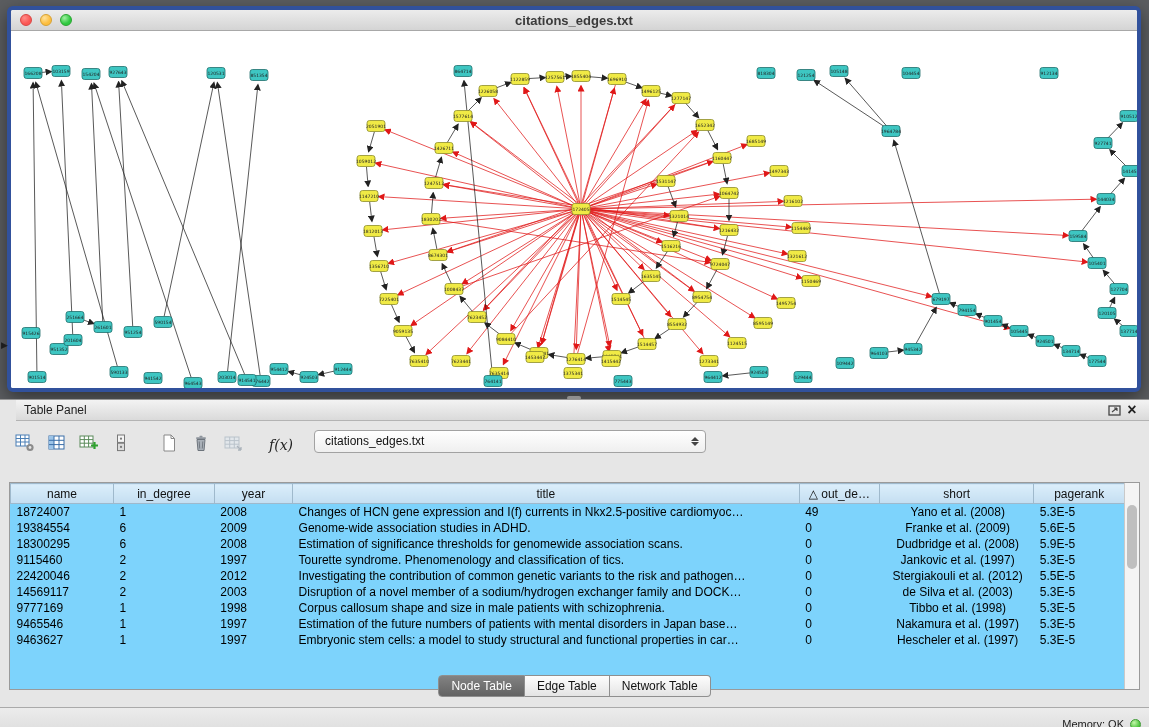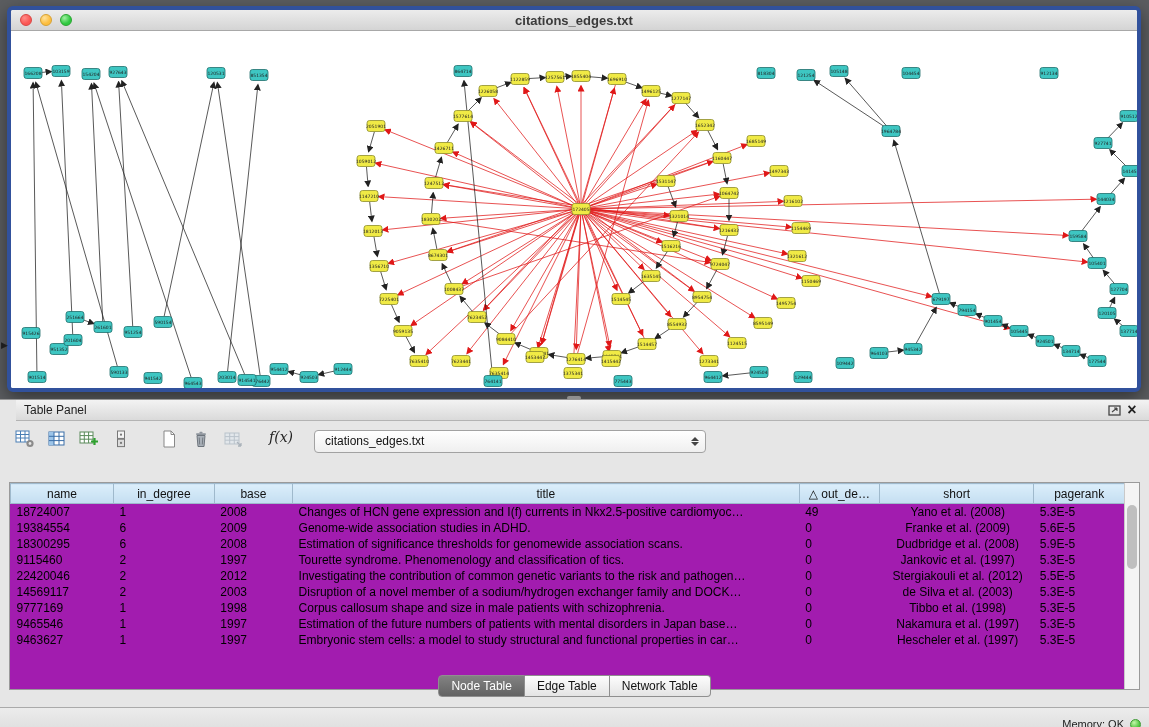--- a/index.html
+++ b/index.html
@@ -48,37 +48,37 @@
   .panel-titlebar {
     height:21px; background:linear-gradient(#f3f3f3,#dadada);
     border-bottom:1px solid #b3b3b3; display:flex; align-items:center; padding:0 8px;margin-left:16px;
   }
   .panel-title { font-size:12px; color:#222; }
   .panel-titlebar .spacer { flex:1; }
   .pt-icon { width:18px; height:16px; display:flex; align-items:center; justify-content:center; cursor:pointer; }
   .pt-x { font-size:16px; font-weight:bold; color:#222; line-height:14px; }
 
   .panel-toolbar { height:40px; display:flex; align-items:center; padding:0 12px; gap:6px; }
-  .tbtn { width:26px; height:24px; display:flex; align-items:flex-start; justify-content:center; cursor:pointer; border-radius:3px; }
+  .tbtn { width:26px; height:24px; display:flex; align-items:flex-end; justify-content:center; cursor:pointer; border-radius:3px; }
   .tb-gap { width:10px; }
   .fx { font-family:"DejaVu Serif", serif; font-style:italic; font-size:14px; color:#222; }
   .combo {
     margin-left:14px; width:392px; height:23px; background:linear-gradient(#ffffff,#efefef);
     border:1px solid #a2a2a2; border-radius:4px; display:flex; align-items:center;
     padding:0 6px 0 10px; cursor:pointer;
   }
   .combo-label { flex:1; font-size:12px; color:#111; }
   .combo-arrows { display:flex; flex-direction:column; gap:1px; align-items:center; }
   .combo-arrows i { display:block; width:0; height:0; border-left:4px solid transparent; border-right:4px solid transparent; }
   .combo-arrows .up { border-bottom:4px solid #444; }
   .combo-arrows .down { border-top:4px solid #444; }
 
   .table-wrap {
     position:absolute; left:9px; top:82px; width:1131px; height:208px;
-    background:#a21caf; border:1px solid #9a9a9a; overflow:hidden;
+    background:#7dd3fc; border:1px solid #9a9a9a; overflow:hidden;
   }
   table.data { border-collapse:collapse; table-layout:fixed; width:1115px; }
   table.data th {
     height:20px; background:linear-gradient(#dbeefb,#c4def1);
     border:1px solid #9fb9cc; font-weight:normal; font-size:12px; color:#111;
     text-align:center; overflow:hidden; white-space:nowrap;
   }
   table.data td {
     height:16px; font-size:12px; color:#000; padding:0 4px 0 6px;
     overflow:hidden; white-space:nowrap;
@@ -806,21 +806,21 @@
           <col style="width:76px">
         <col style="width:492px">
           <col style="width:78px">
           <col style="width:150px">
           <col style="width:88px">
       </colgroup>
       <thead>
         <tr>
           <th>name</th>
           <th>in_degree</th>
-          <th>base</th>
+          <th>year</th>
           <th>title</th>
           <th>△ out_de…</th>
           <th>short</th>
           <th>pagerank</th>
         </tr>
       </thead>
       <tbody id="rows">
           <tr>
             <td class="col0">18724007</td>
             <td class="col1">1</td>

